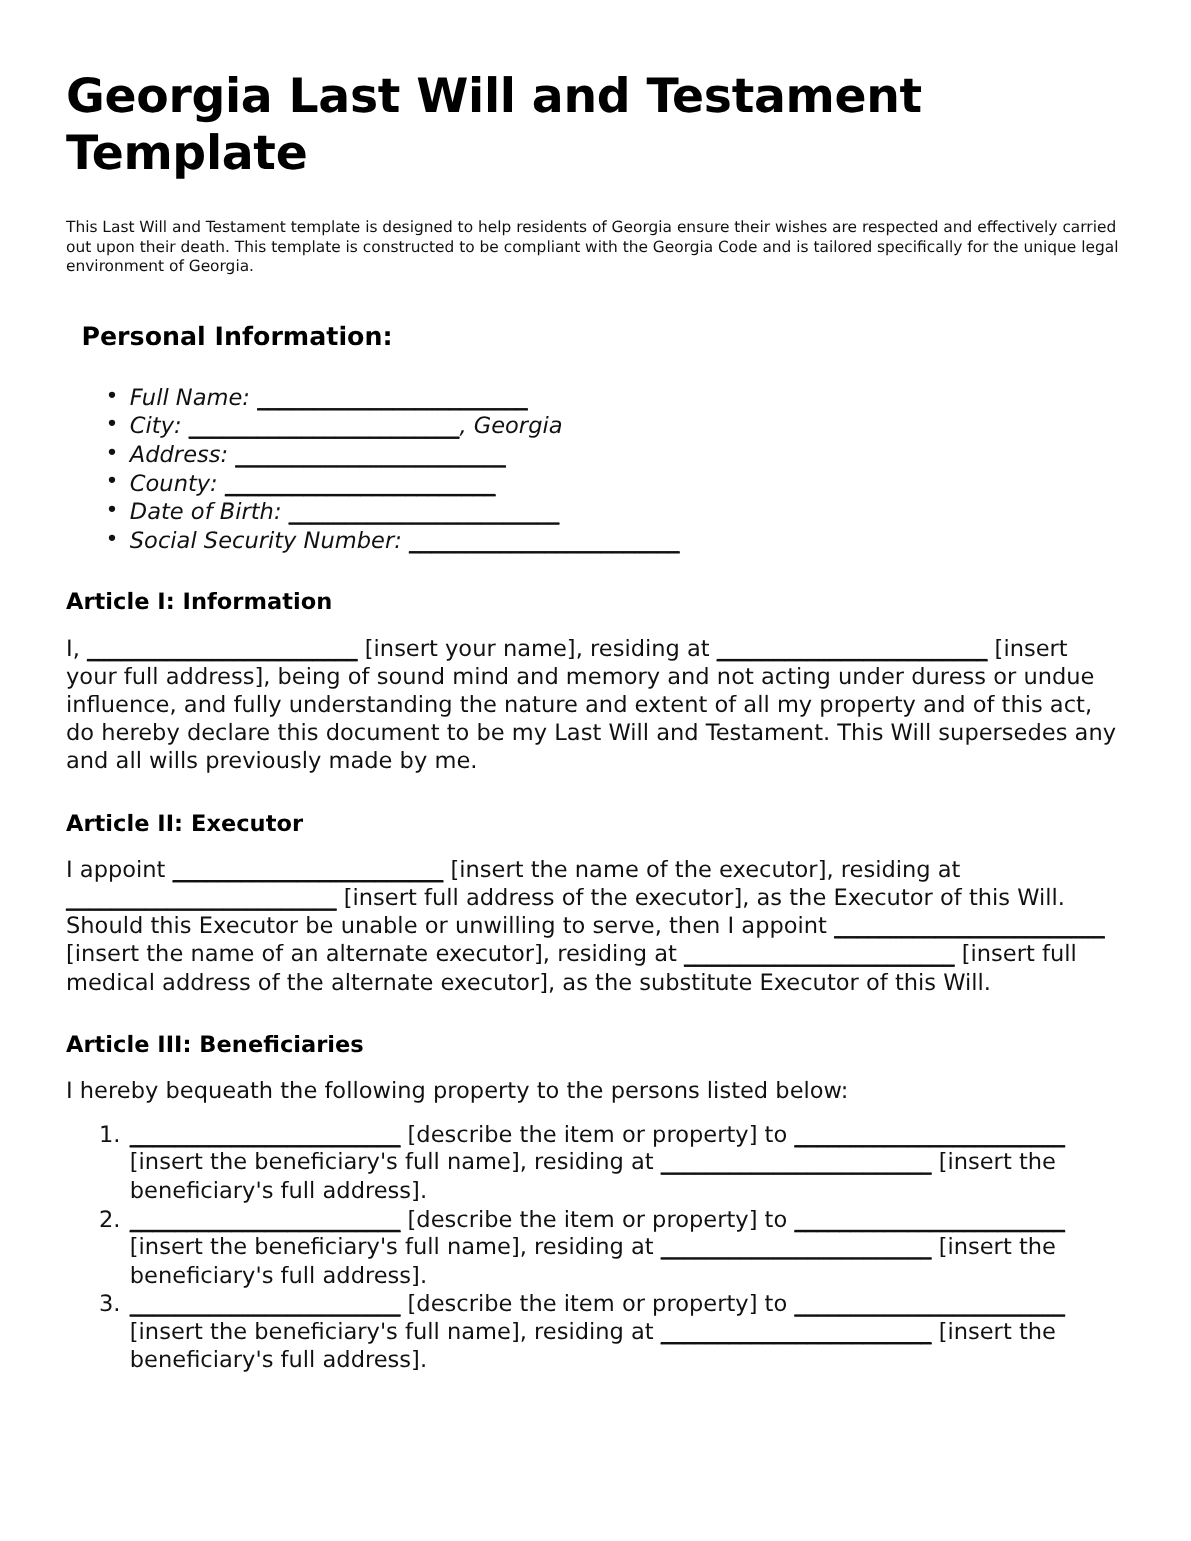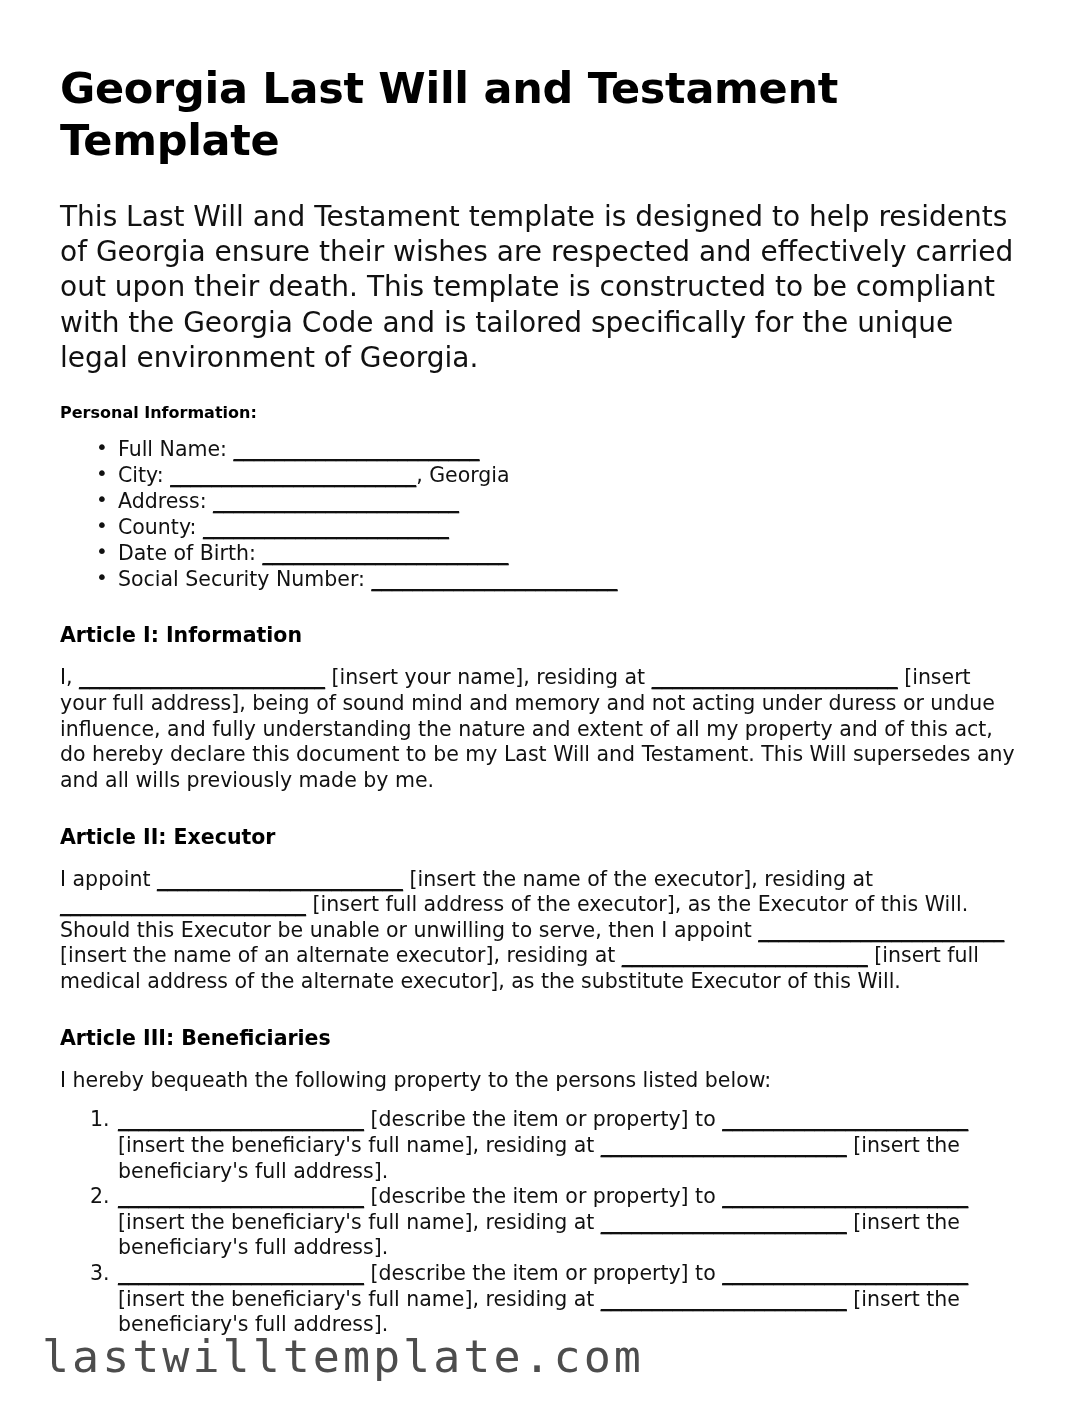--- a/index.html
+++ b/index.html
@@ -34,47 +34,48 @@
     font-size: 43px;
     font-weight: 700;
     line-height: 1.22;
     letter-spacing: -0.3px;
     margin: 0;
     padding-top: 62px;
     color: #000;
   }
 
   .intro {
-    font-size: 28px;
+    font-size: 14px;
     line-height: 1.26;
     margin: 0;
     padding-top: 32px;
     color: #111;
   }
 
   .section-head {
-    font-size: 16px;
+    font-size: 23px;
     font-weight: 700;
-    margin: 0;
+    margin: 14px;
     padding-top: 28px;
     color: #000;
   }
 
   .article-head {
     font-size: 20.5px;
     font-weight: 700;
     margin: 0;
     padding-top: 31px;
     color: #000;
   }
 
   ul.pi-list {
     list-style: none;
     margin: 0;
     padding: 14px 0 0 36px;
+    font-style: italic;
   }
   ul.pi-list li {
     position: relative;
     font-size: 20.5px;
     line-height: 1.27;
     padding-left: 22px;
     color: #111;
     white-space: nowrap;
   }
   ul.pi-list li::before {
@@ -166,14 +167,13 @@
         <p class="body-para">I hereby bequeath the following property to the persons listed below:</p>
         <ol class="ben-list">
           <li><span class="blank">________________________</span><span> [describe the item or property] to </span><span class="blank">________________________</span><span> [insert the beneficiary's full name], residing at </span><span class="blank">________________________</span><span> [insert the beneficiary's full address].</span></li>
           <li><span class="blank">________________________</span><span> [describe the item or property] to </span><span class="blank">________________________</span><span> [insert the beneficiary's full name], residing at </span><span class="blank">________________________</span><span> [insert the beneficiary's full address].</span></li>
           <li><span class="blank">________________________</span><span> [describe the item or property] to </span><span class="blank">________________________</span><span> [insert the beneficiary's full name], residing at </span><span class="blank">________________________</span><span> [insert the beneficiary's full address].</span></li>
         </ol>
       </div>
 
   </div>
 
-  <div class="watermark">lastwilltemplate.com</div>
 </div>
 
 </body></html>

